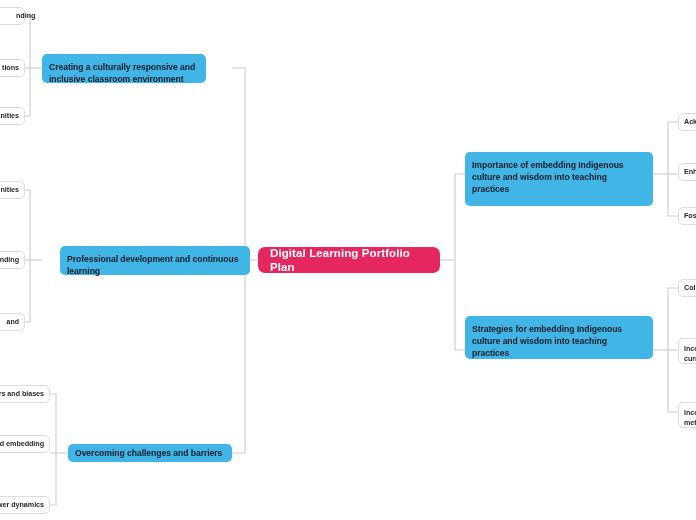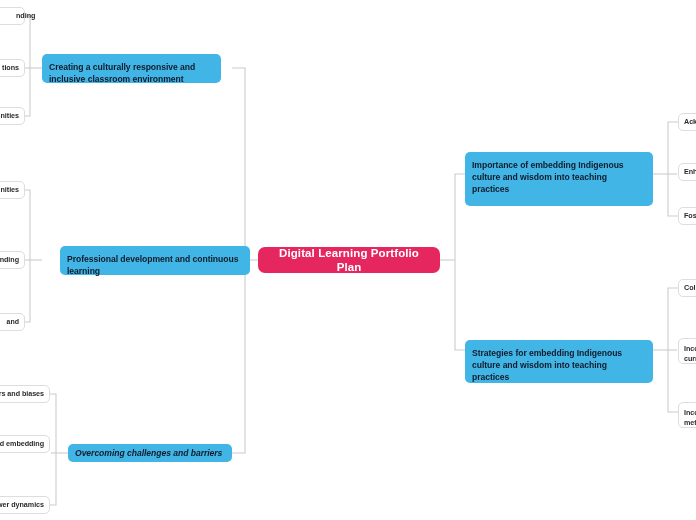--- a/index.html
+++ b/index.html
@@ -32,21 +32,20 @@
   }
   .node-root {
     background: #e6275f;
     color: #ffffff;
     border-radius: 7px;
     font-weight: bold;
     font-size: 11.5px;
     letter-spacing: 0.1px;
     padding: 0 12px;
     line-height: 1.25;
-    text-align: center;
   }
   .node-main {
     background: #41b6e6;
     color: #111b2b;
     border-radius: 5px;
     font-weight: bold;
     font-size: 8.6px;
     letter-spacing: -0.05px;
     padding: 0 7px;
     line-height: 1.42;
@@ -129,39 +128,39 @@
   </div>
 
   <div class="node node-leaf" style="left:678px; top:163px; width:52px; height:18px;">
     <span>Enha</span>
   </div>
 
   <div class="node node-leaf" style="left:678px; top:207px; width:52px; height:18px;">
     <span>Foste</span>
   </div>
 
-  <div class="node node-main pad-top" style="left:465px; top:340px; width:188px; height:43px;">
+  <div class="node node-main pad-top" style="left:465px; top:316px; width:188px; height:43px;">
     <span>Strategies for embedding Indigenous culture and wisdom into teaching practices</span>
   </div>
 
   <div class="node node-leaf" style="left:678px; top:279px; width:52px; height:18px;">
     <span>Colla</span>
   </div>
 
   <div class="node node-leaf pad-top" style="left:678px; top:338px; width:52px; height:26px;">
     <span>Incor
 curricu</span>
   </div>
 
   <div class="node node-leaf pad-top" style="left:678px; top:402px; width:52px; height:26px;">
     <span>Incor
 meth</span>
   </div>
 
-  <div class="node node-main pad-top" style="left:42px; top:54px; width:179px; height:29px;">
+  <div class="node node-main pad-top" style="left:42px; top:54px; width:164px; height:29px;">
     <span>Creating a culturally responsive and inclusive classroom environment</span>
   </div>
 
   <div class="node node-leaf" style="left:-30px; top:7px; width:55px; height:18px;">
     <span style="margin-left:auto;padding-left:40px;">nding</span>
   </div>
 
   <div class="node node-leaf" style="left:-30px; top:59px; width:55px; height:18px;">
     <span style="margin-left:auto;">tions</span>
   </div>
@@ -179,21 +178,21 @@
   </div>
 
   <div class="node node-leaf" style="left:-30px; top:251px; width:55px; height:18px;">
     <span style="margin-left:auto;">nding</span>
   </div>
 
   <div class="node node-leaf" style="left:-30px; top:313px; width:55px; height:18px;">
     <span style="margin-left:auto;font-family:Liberation Mono, monospace;">and</span>
   </div>
 
-  <div class="node node-main" style="left:68px; top:444px; width:164px; height:18px;font-style:italic;">
+  <div class="node node-main" style="left:68px; top:444px; width:164px; height:18px;">
     <span>Overcoming challenges and barriers</span>
   </div>
 
   <div class="node node-leaf" style="left:-40px; top:385px; width:90px; height:18px;">
     <span style="margin-left:auto;">rs and biases</span>
   </div>
 
   <div class="node node-leaf" style="left:-40px; top:435px; width:90px; height:18px;">
     <span style="margin-left:auto;">d embedding</span>
   </div>

